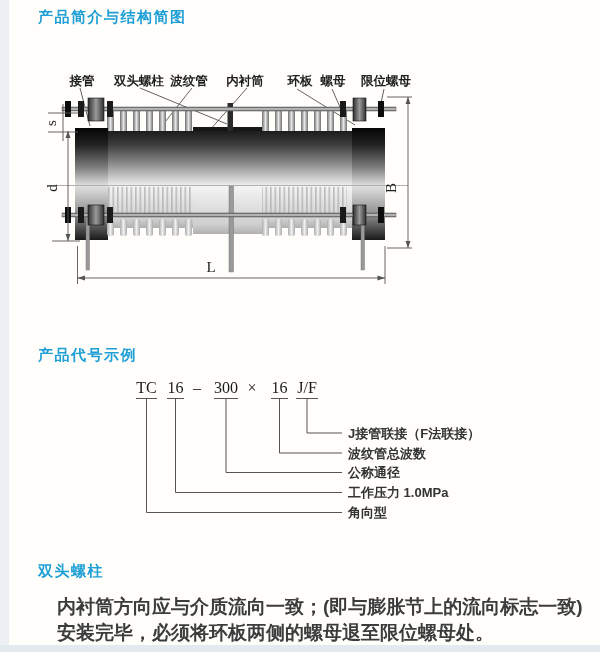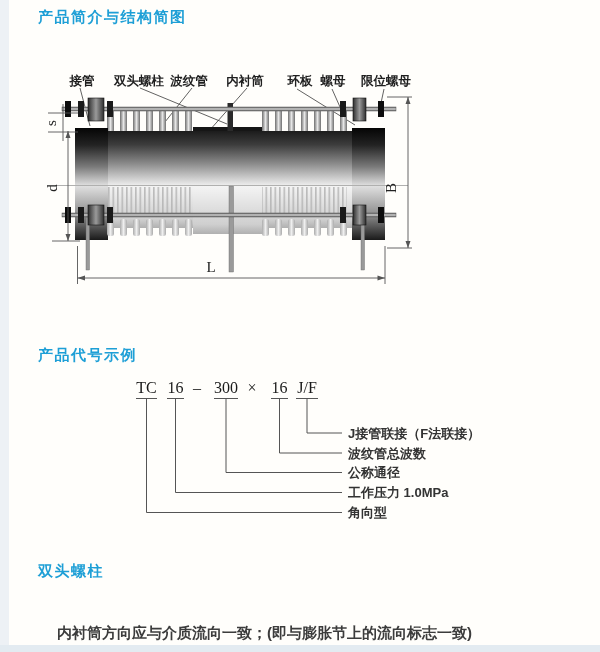--- a/index.html
+++ b/index.html
@@ -18,23 +18,22 @@
     font-size:15px;
     font-weight:bold;
     letter-spacing:1.5px;
     white-space:nowrap;
   }
   #h-intro{left:38px;top:8px;}
   #h-code{left:38px;top:346px;text-align:center;}
   #h-install{left:38px;top:562px;}
   .install-text{
     position:absolute;left:57px;top:594px;width:440px;
-    color:#3c3c3c;font-size:15px;font-weight:bold;line-height:26px;
+    color:#3c3c3c;font-size:19px;font-weight:bold;line-height:26px;
     white-space:nowrap;
-    margin-top:26px;
   }
   svg{position:absolute;}
   #structure-svg{left:0;top:58px;}
   #code-svg{left:0;top:370px;}
   .part-label{font-family:"Liberation Sans",sans-serif;font-size:12.5px;font-weight:bold;fill:#1f1f1f;}
   .dim-label{font-family:"Liberation Serif",serif;font-size:15px;fill:#222;}
   .code-text{font-family:"Liberation Serif",serif;font-size:16px;fill:#1a1a1a;}
   .callout-label{font-family:"Liberation Sans",sans-serif;font-size:13px;font-weight:bold;fill:#333;}
   .leader{stroke:#3a3a3a;stroke-width:0.8;fill:none;}
   .dimline{stroke:#555;stroke-width:0.9;fill:none;}
@@ -260,14 +259,15 @@
       <text class="callout-label" x="348" y="477">公称通径</text>
       <text class="callout-label" x="348" y="497">工作压力 1.0MPa</text>
       <text class="callout-label" x="348" y="517">角向型</text>
     </g>
   </svg>
 
   <div id="h-install" class="heading">双头螺柱</div>
 
   <div class="install-text">
     <div>内衬筒方向应与介质流向一致；(即与膨胀节上的流向标志一致)</div>
+    <div>安装完毕，必须将环板两侧的螺母退至限位螺母处。</div>
   </div>
 </div>
 
 </body></html>

